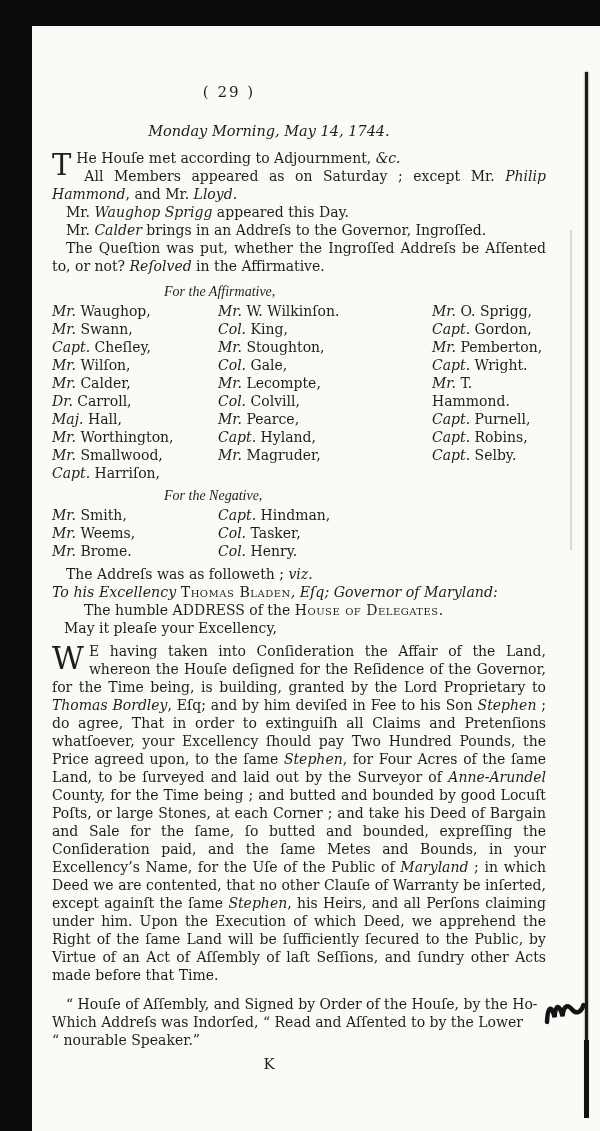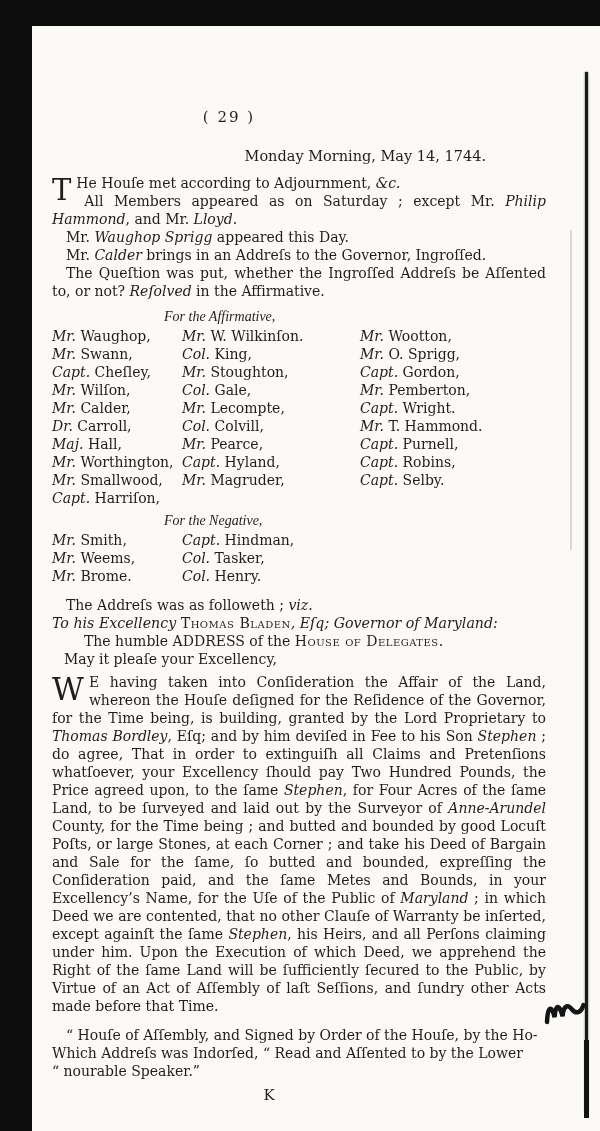--- a/index.html
+++ b/index.html
@@ -6,40 +6,40 @@
   html,body { background:#d8d7d4; }
   body { width:600px; font-family:"DejaVu Serif","Liberation Serif",serif; }
   .page { position:relative; width:600px; height:1131px; background:#fbfaf7; overflow:hidden; color:#201e1b; }
   .bar-top { position:absolute; top:0; left:0; width:600px; height:26px; background:#0c0c0c; }
   .bar-left { position:absolute; top:0; left:0; width:32px; height:1131px; background:#0c0c0c; }
   .gutter-line { position:absolute; top:72px; right:12px; width:3px; height:1040px; background:#1a1a1a; box-shadow:0 0 2px #444; }
   .gutter-thick { position:absolute; top:1040px; right:11px; width:5px; height:78px; background:#121212; }
   .scan-streak { position:absolute; top:230px; right:28px; width:2px; height:320px; background:#9a9890; opacity:.35; }
   .ink-mark { position:absolute; right:12px; top:996px; transform:rotate(-6deg); }
 
-  .content { position:absolute; left:52px; top:42px; width:494px; font-size:14px; line-height:18px; }
+  .content { position:absolute; left:52px; top:17px; width:494px; font-size:14px; line-height:18px; }
   .it { font-style:italic; }
   .sc { font-variant:small-caps; letter-spacing:.5px; }
   .pn { margin-top:66px; text-align:center; width:354px; letter-spacing:2px; font-size:15px; }
-  .dateline { margin-top:21px; text-align:right; width:434px; font-size:14.5px; }
+  .dateline { margin-top:21px; text-align:center; width:434px; font-style:italic; font-size:14.5px; }
 
   .para { text-align:justify; }
   .p-first { margin-top:9px; }
   .dropcap { float:left; font-size:29px; line-height:31px; margin:1px 5px 0 0; }
   .dropcap-lg { font-size:31px; }
   .ind8 { text-indent:8px; }
   .ind14 { text-indent:14px; }
 
   .div-header { margin-top:8px; margin-left:112px; font-style:italic;font-family:Liberation Serif, serif; }
   .div-header.neg { margin-top:5px; }
-  .cols { display:flex; margin-top:1px; }
+  .cols { display:flex; margin-top:1px;gap:36px; }
   .col.c1 { width:130px; } .col.c2 { width:178px; } .col.c3 { flex:1; }
   .nm-t { font-style:italic; }
 
-  .intro { margin-top:11px; text-indent:14px; }
+  .intro { margin-top:5px; text-indent:14px; }
   .salutation { font-size:14.2px; }
   .addr-title { margin-left:32px; }
   .opening { text-indent:12px; }
   .addr-body { margin-top:5px; text-align:justify; }
   .endorsement { margin-top:11px; text-align:justify; }
   .endorsement div:first-child { text-indent:14px; }
   .sig { margin-top:6px; text-align:center; padding-right:60px; font-size:15px; }
 </style>
 </head>
 <body>
@@ -88,21 +88,20 @@
             <div><span class="nm-t">Col. </span><span>King,</span></div>
             <div><span class="nm-t">Mr. </span><span>Stoughton,</span></div>
             <div><span class="nm-t">Col. </span><span>Gale,</span></div>
             <div><span class="nm-t">Mr. </span><span>Lecompte,</span></div>
             <div><span class="nm-t">Col. </span><span>Colvill,</span></div>
             <div><span class="nm-t">Mr. </span><span>Pearce,</span></div>
             <div><span class="nm-t">Capt. </span><span>Hyland,</span></div>
             <div><span class="nm-t">Mr. </span><span>Magruder,</span></div>
           </div>
         <div class="col c3">
-            <div><span class="nm-t">Mr. </span><span>Wootton,</span></div>
             <div><span class="nm-t">Mr. </span><span>O. Sprigg,</span></div>
             <div><span class="nm-t">Capt. </span><span>Gordon,</span></div>
             <div><span class="nm-t">Mr. </span><span>Pemberton,</span></div>
             <div><span class="nm-t">Capt. </span><span>Wright.</span></div>
             <div><span class="nm-t">Mr. </span><span>T. Hammond.</span></div>
             <div><span class="nm-t">Capt. </span><span>Purnell,</span></div>
             <div><span class="nm-t">Capt. </span><span>Robins,</span></div>
             <div><span class="nm-t">Capt. </span><span>Selby.</span></div>
           </div>
       </div>

